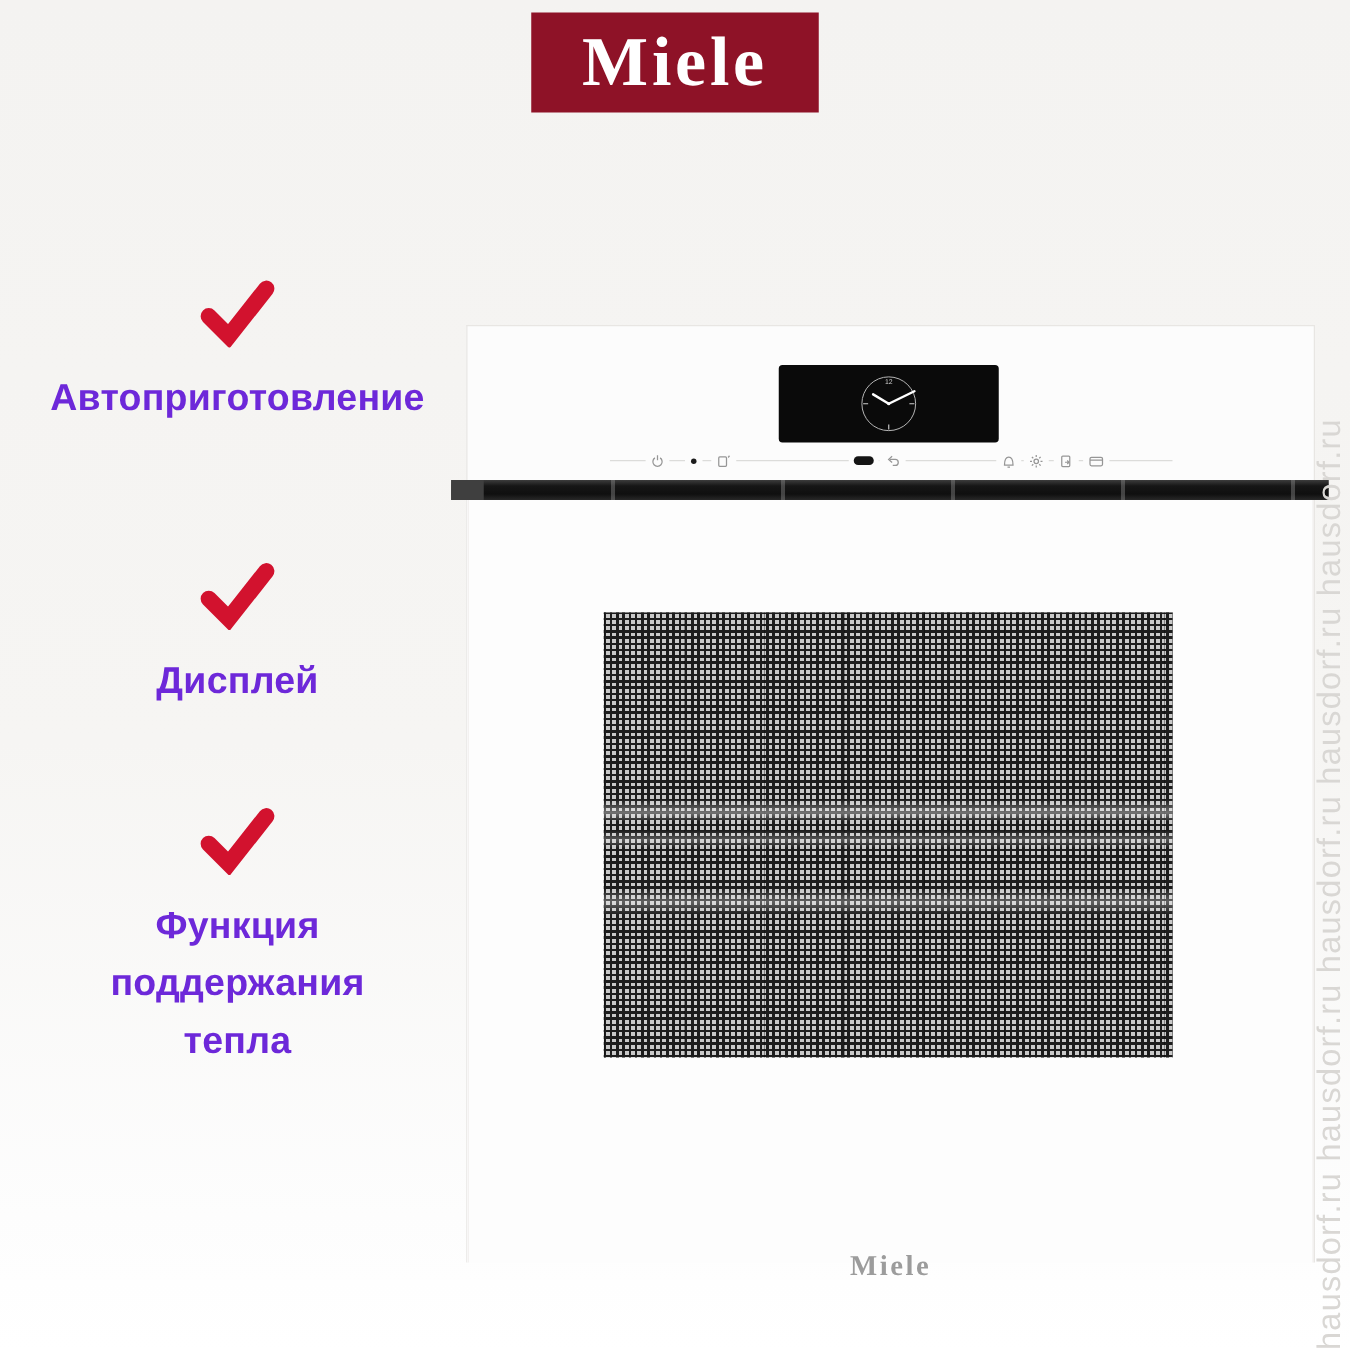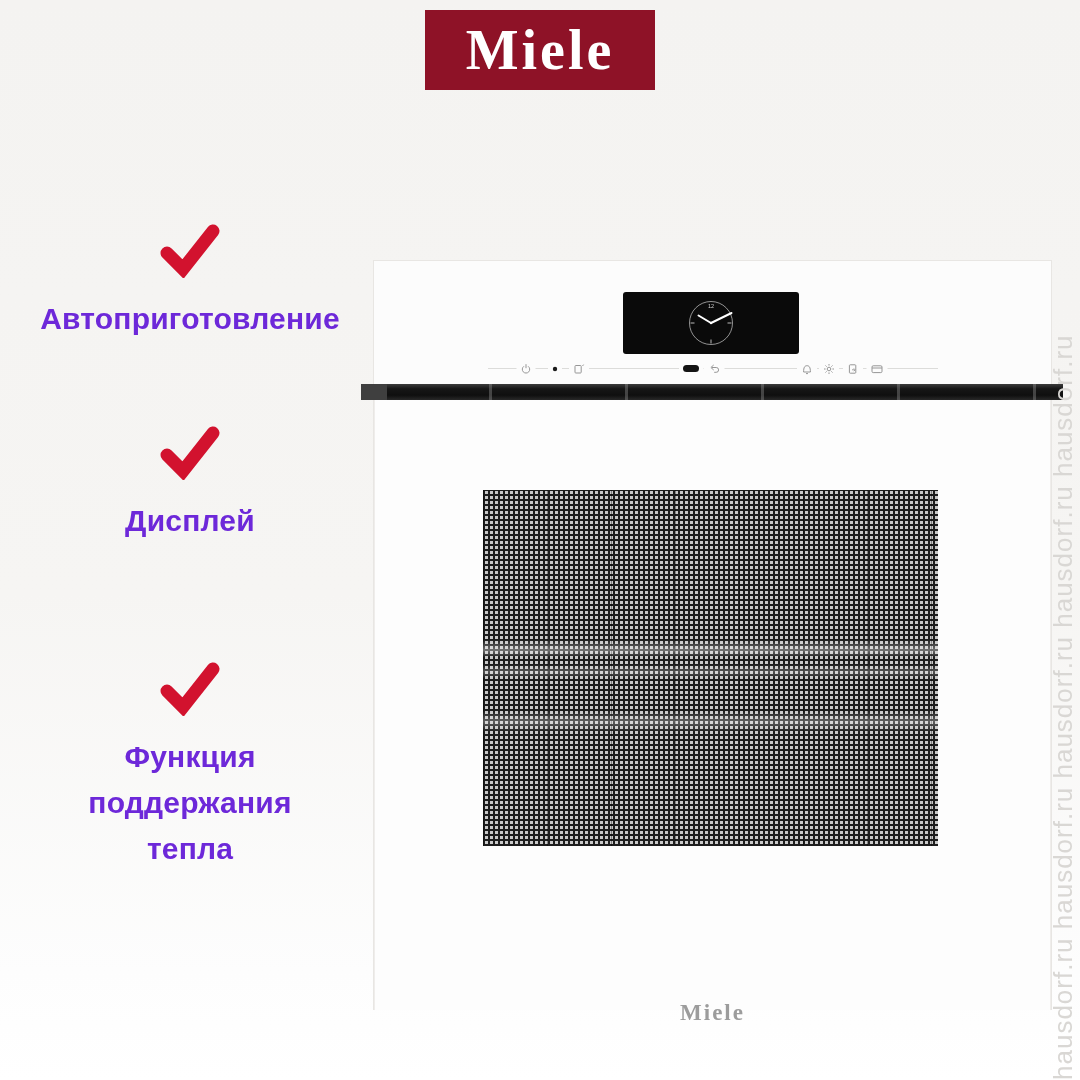--- a/index.html
+++ b/index.html
@@ -19,21 +19,21 @@
     color:#ffffff;letter-spacing:3px;
   }
 
   
   .feature{position:absolute;left:20px;width:340px;text-align:center;}
   .feature .check{display:block;margin:0 auto 18px auto;}
   .feature-label{
     font-size:30px;font-weight:600;color:#6d28d9;line-height:46px;
     white-space:pre-line;letter-spacing:0.2px;
   }
-  .f1{top:222px;} .f2{top:424px;} .f3{top:660px;}
+  .f1{top:222px;} .f2{top:448px;} .f3{top:644px;}
 
   
   .oven{
     position:absolute;left:373px;top:260px;width:679px;height:750px;
     background:#fcfcfc;border:1px solid #e8e6e3;border-bottom:none;
     box-sizing:border-box;
   }
   .oven-display{
     position:absolute;left:249px;top:31px;width:176px;height:62px;
     background:#0a0a0a;border-radius:3px;

